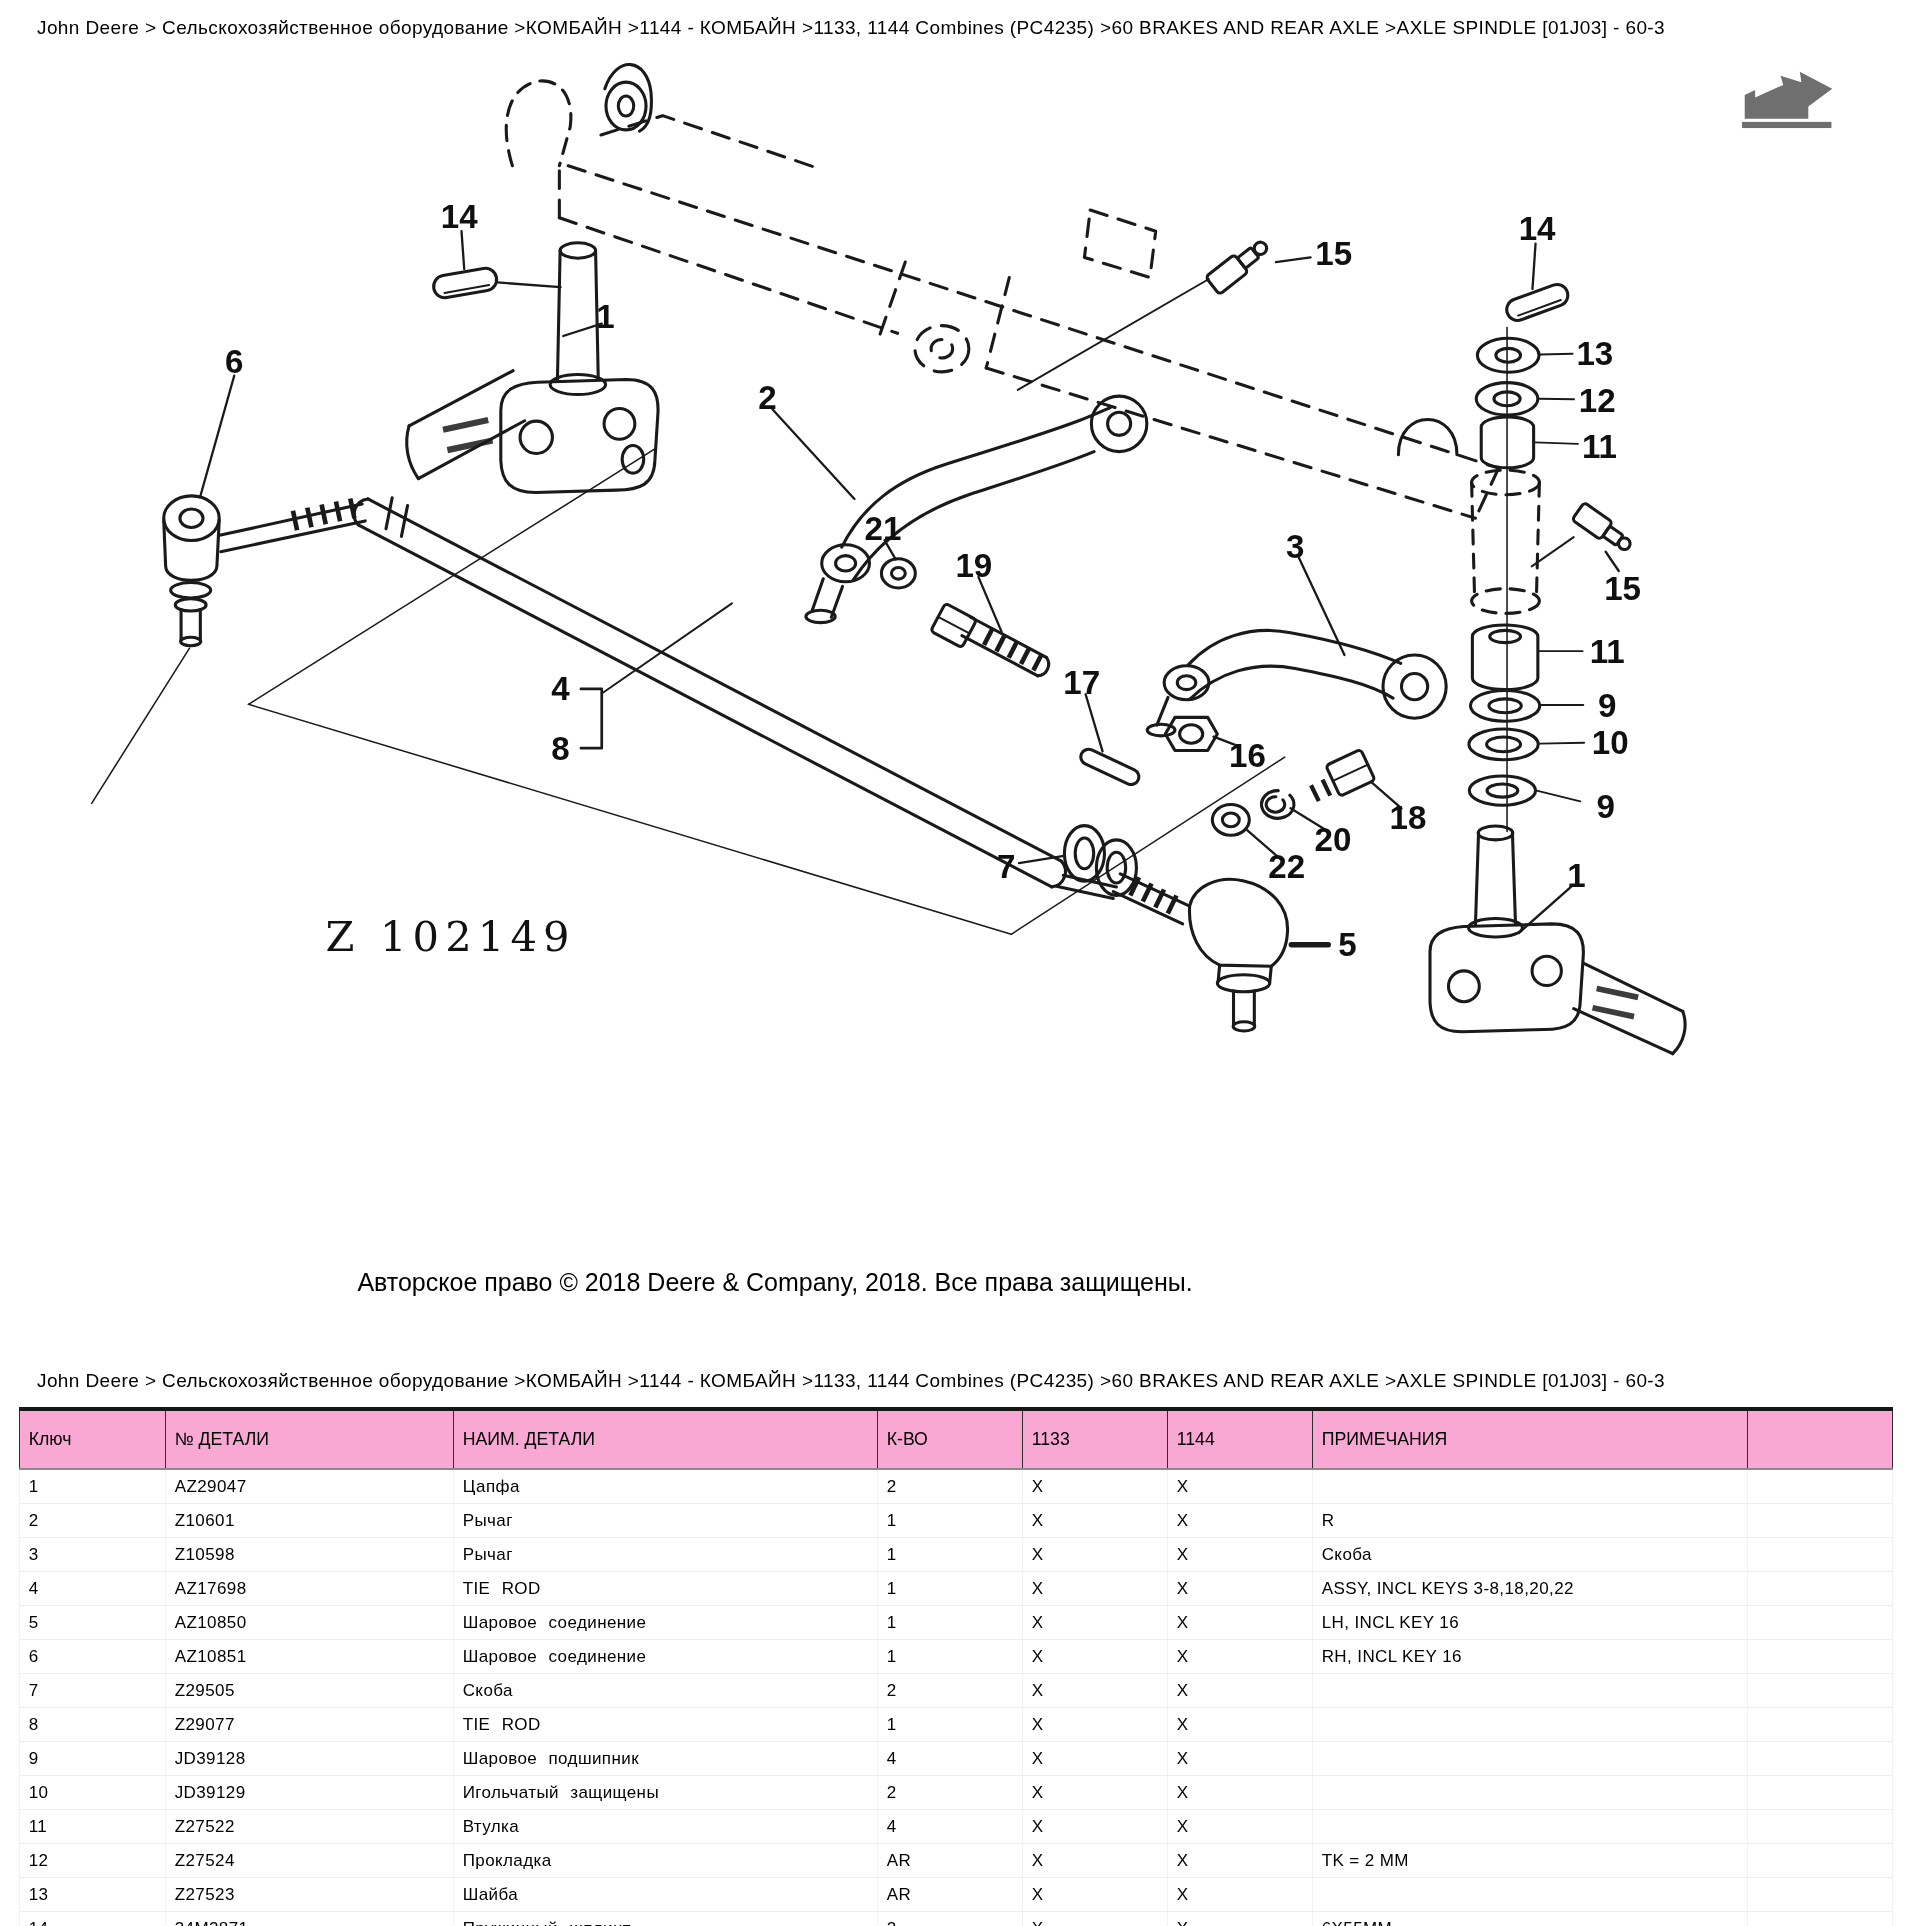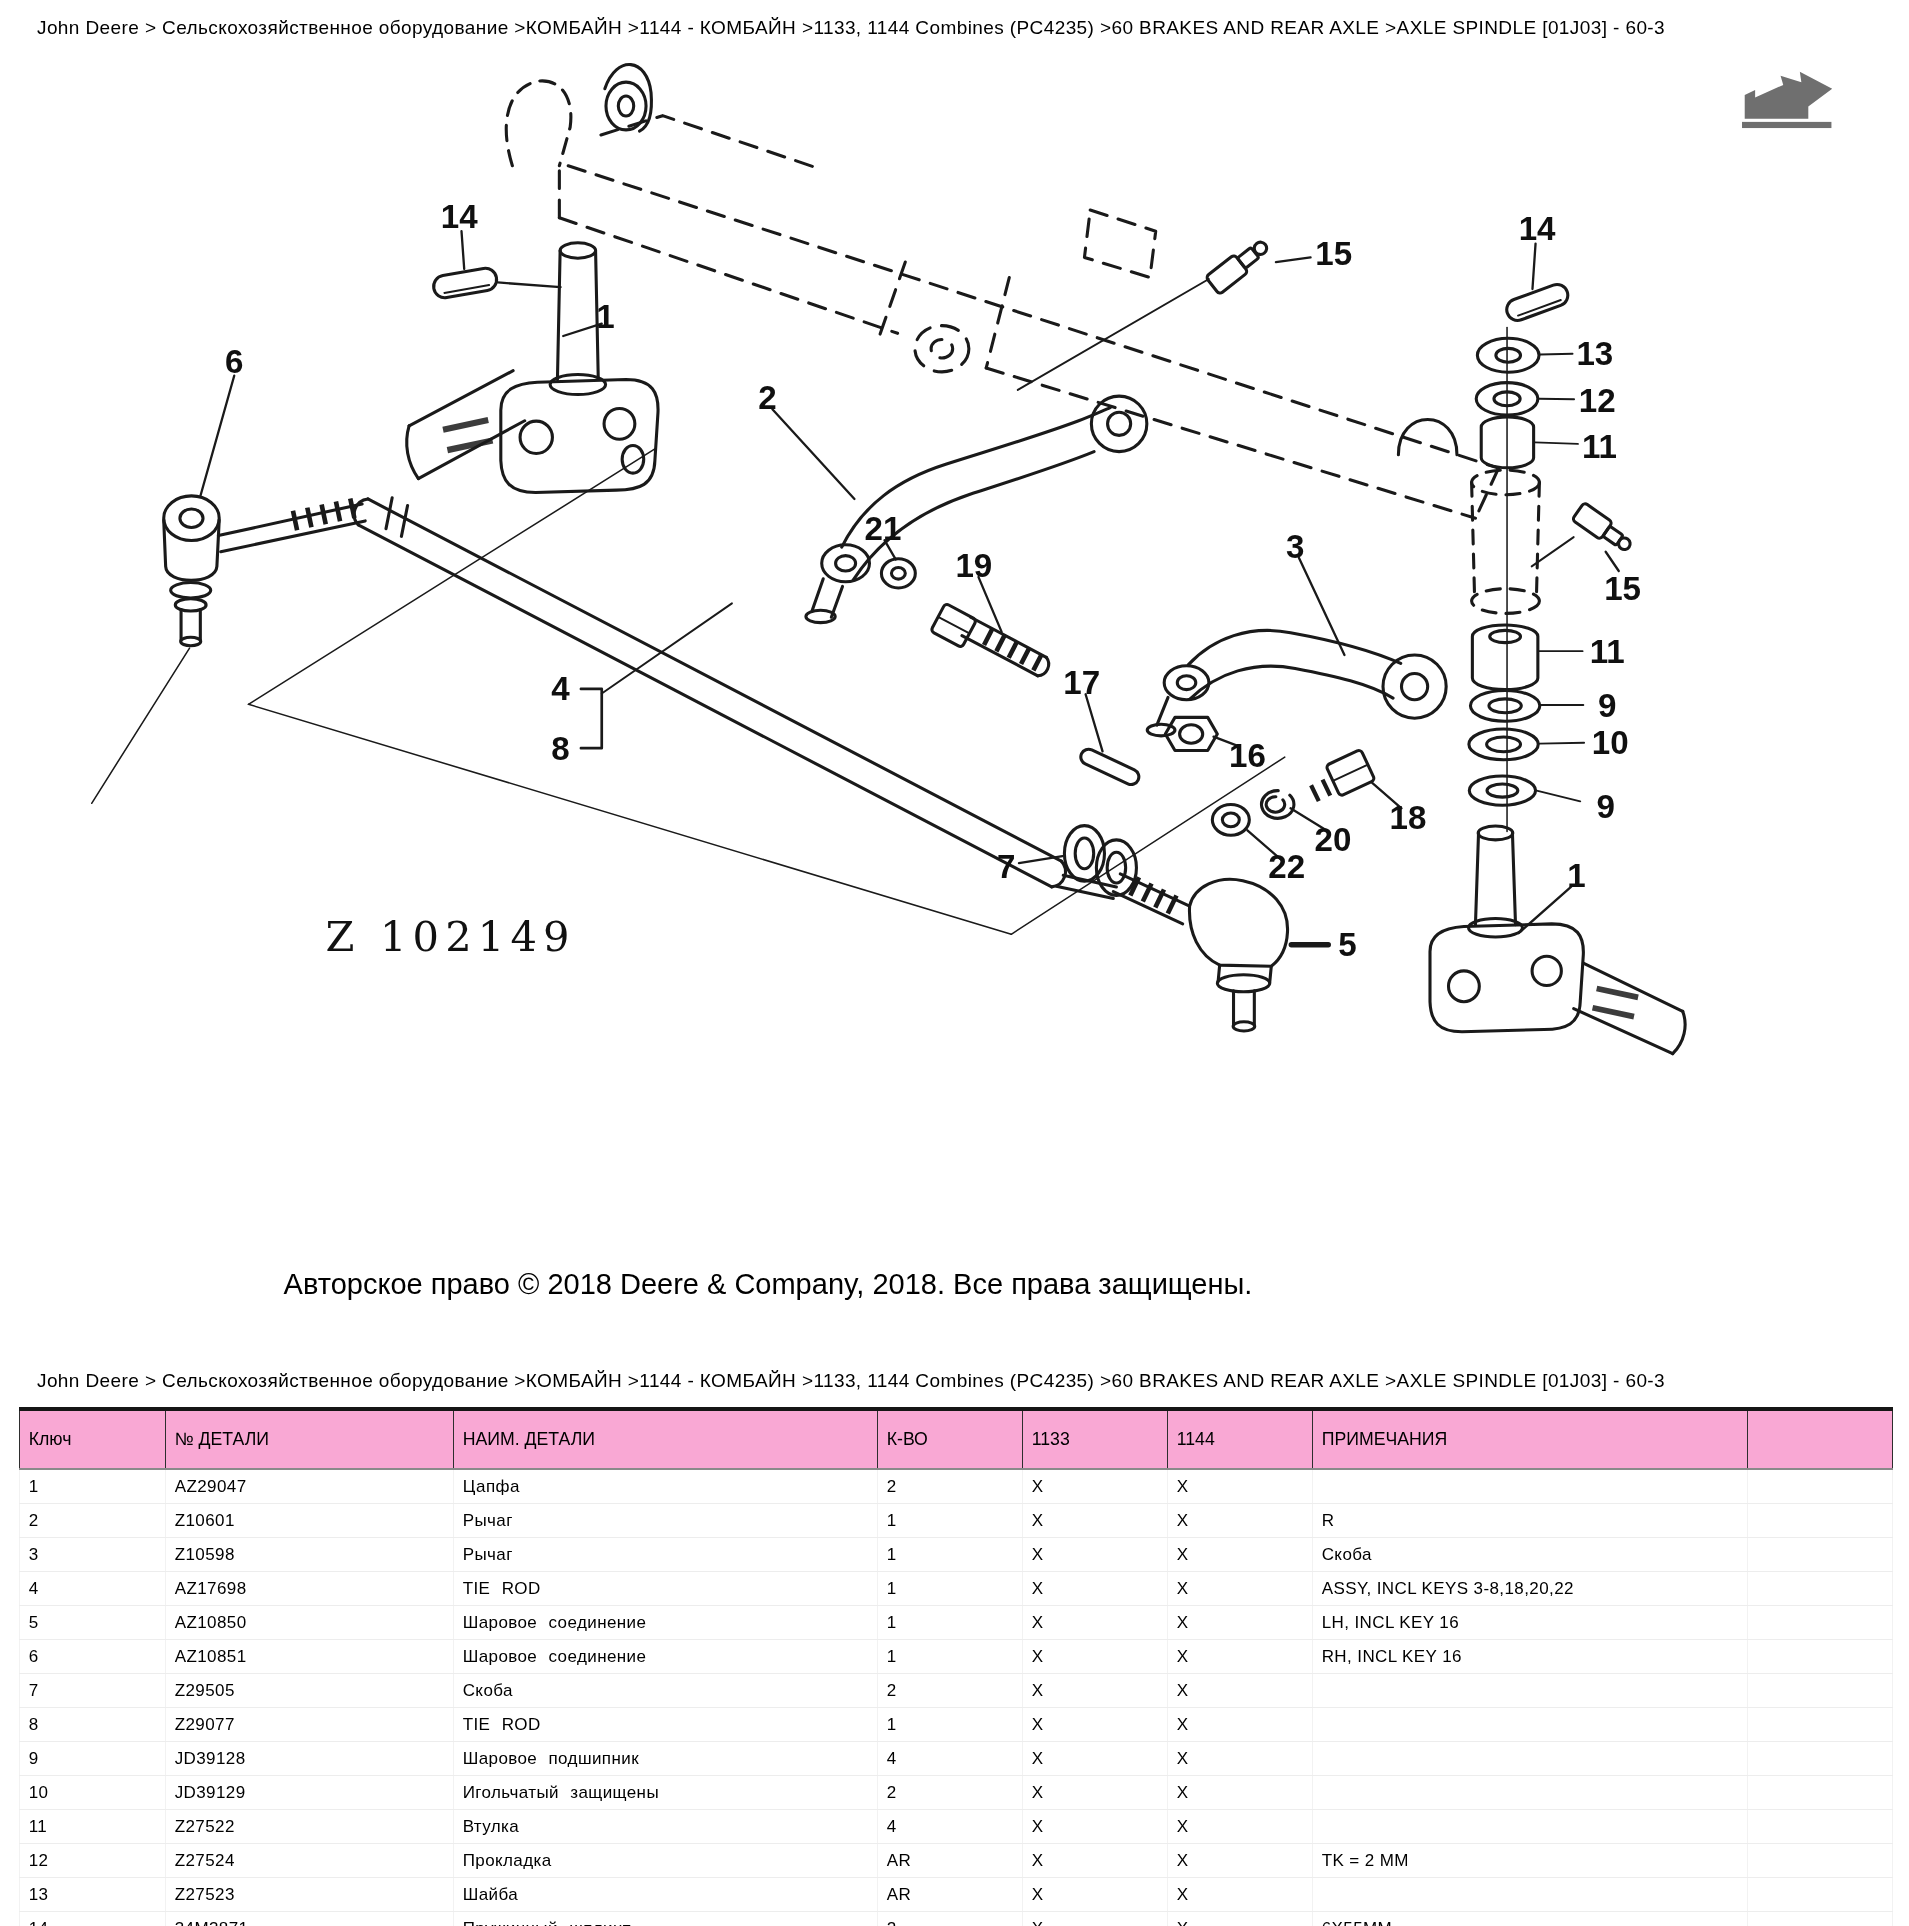--- a/index.html
+++ b/index.html
@@ -13,22 +13,22 @@
     font-size:19px;letter-spacing:0.4px;white-space:nowrap;color:#000;
   }
   .breadcrumb.first{top:17px;}
   .breadcrumb.second{top:1370px;}
   .nav-arrow{position:absolute;left:1735px;top:61px;width:110px;height:79px;}
   #diagram{position:absolute;left:0;top:0;width:1910px;height:1179px;}
   #diagram text.zlabel{
     font-family:"DejaVu Serif", serif;font-size:108px;letter-spacing:16px;fill:#111;
   }
   .copyright{
-    position:absolute;left:4px;width:1528px;text-align:center;
-    font-size:29px;color:#000;
+    position:absolute;left:11px;width:1528px;text-align:center;
+    font-size:25px;color:#000;
   }
   .copyright.mid{top:1268px;}
   table.parts{
     position:absolute;left:18.5px;top:1407px;width:1873px;
     border-collapse:collapse;table-layout:fixed;
     border-top:4.6px solid #161616;
   }
   table.parts thead th{
     background:#f9a8d4;height:57px;
     font-size:17.7px;font-weight:400;text-align:left;

